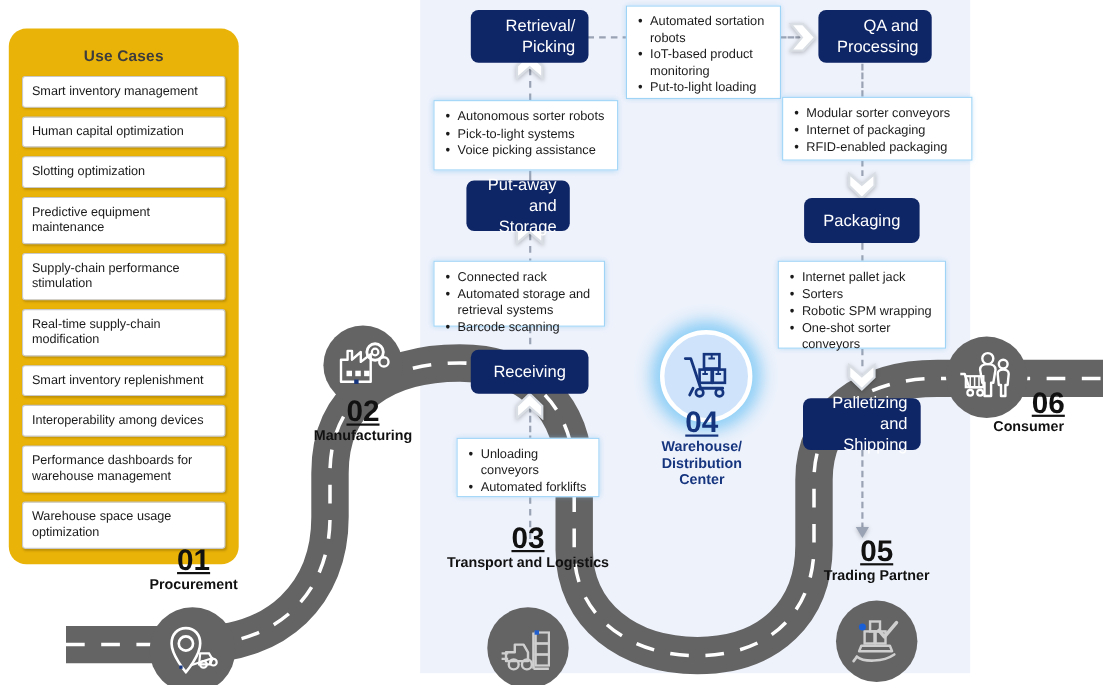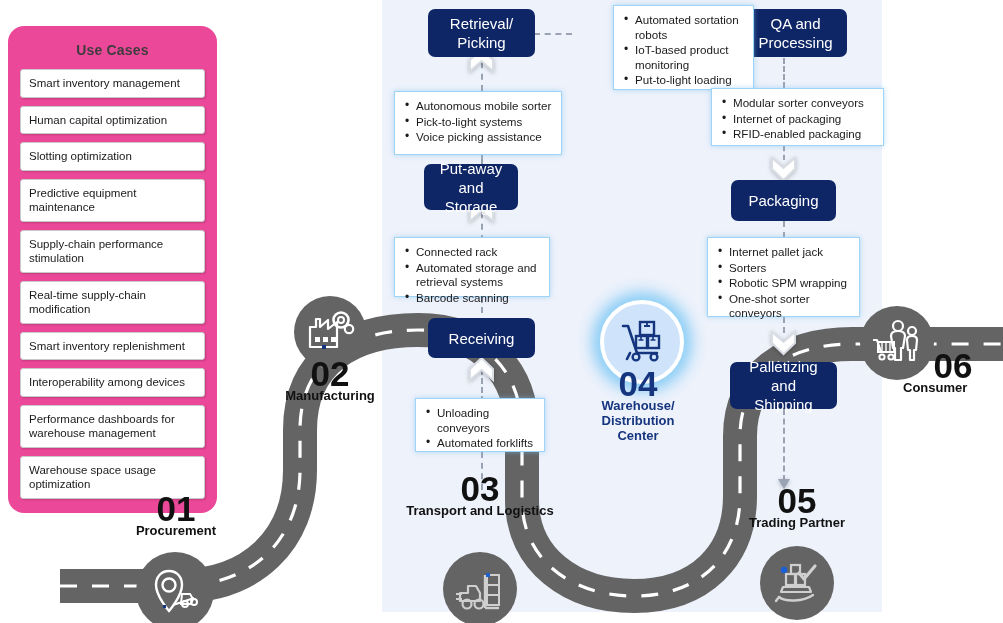--- a/index.html
+++ b/index.html
@@ -19,41 +19,41 @@
   
   #wh-panel{
     position:absolute;left:382px;top:0px;width:500px;height:612px;
     background:#eef2fb;
     z-index:1;
   }
 
   
   #usecases{
     position:absolute;left:8px;top:26px;width:209px;
-    background:#ec4899;border-radius:16px;
+    background:#eab308;border-radius:16px;
     padding:10px 12px 14px 12px;box-sizing:border-box;
     z-index:6;
   }
   #usecases .uc-title{
     text-align:center;font-weight:bold;font-size:14px;color:#3d3d3d;
     margin:6px 0 11px 0;letter-spacing:.2px;
   }
   .uc-item{
     background:#ffffff;border:1px solid #c9c9c9;border-radius:3px;
     font-size:11.5px;line-height:14.5px;color:#1a1a1a;
     padding:6px 8px;margin-bottom:8px;
     box-shadow:1px 1px 2px rgba(0,0,0,.18);
     min-height:14px;
   }
   .uc-item:last-child{margin-bottom:0;}
 
   
   .pbox{
     position:absolute;background:#0e2566;color:#ffffff;border-radius:7px;
-    font-size:15px;line-height:19px;text-align:center;
+    font-size:15px;line-height:19px;text-align:right;
     display:flex;align-items:center;justify-content:center;
     box-sizing:border-box;padding:5px 12px;
     z-index:7;
   }
 
   
   .cbox{
     position:absolute;background:#ffffff;border:1.6px solid #9fd4f7;
     box-sizing:border-box;padding:7px 8px 7px 6px;
     z-index:7;
@@ -70,21 +70,21 @@
   }
 
   
   .dash-v{position:absolute;border-left:2px dashed #9aa3b4;z-index:5;}
   .dash-h{position:absolute;border-top:2px dashed #9aa3b4;z-index:5;}
 
   .chev{position:absolute;z-index:6;filter:drop-shadow(0 1px 2px rgba(0,0,0,.25));}
 
   
   .nlabel{position:absolute;text-align:center;z-index:8;}
-  .nlabel .num{font-size:35px;font-weight:bold;line-height:28px;color:#111111;}
+  .nlabel .num{font-size:27px;font-weight:bold;line-height:28px;color:#111111;text-decoration:underline;}
   .nlabel .nm{font-size:13px;font-weight:bold;line-height:15px;color:#111111;}
   .nlabel.blue .num{color:#16357f;}
   .nlabel.blue .nm{color:#16357f;}
 
   
   .node{
     position:absolute;border-radius:50%;background:#646464;
     display:flex;align-items:center;justify-content:center;z-index:8;
   }
   .node.hl{
@@ -206,27 +206,27 @@
   </div>
   <div class="pbox" style="left:428px;top:318px;width:107px;height:40px;">
     <span>Receiving</span>
   </div>
   <div class="pbox" style="left:730px;top:362px;width:107px;height:47px;">
     <span>Palletizing and Shipping</span>
   </div>
 
   <div class="cbox" style="left:394px;top:91px;width:168px;height:64px;">
     <ul>
-      <li>Autonomous mobile sorter</li>
+      <li>Autonomous sorter robots</li>
       <li>Pick-to-light systems</li>
       <li>Voice picking assistance</li>
     </ul>
   </div>
 
-  <div class="cbox" style="left:569px;top:5px;width:141px;height:85px;margin-left:44px;">
+  <div class="cbox" style="left:569px;top:5px;width:141px;height:85px;">
     <ul>
       <li>Automated sortation robots</li>
       <li>IoT-based product monitoring</li>
       <li>Put-to-light loading</li>
     </ul>
   </div>
 
   <div class="cbox" style="left:711px;top:88px;width:173px;height:58px;">
     <ul>
       <li>Modular sorter conveyors</li>

